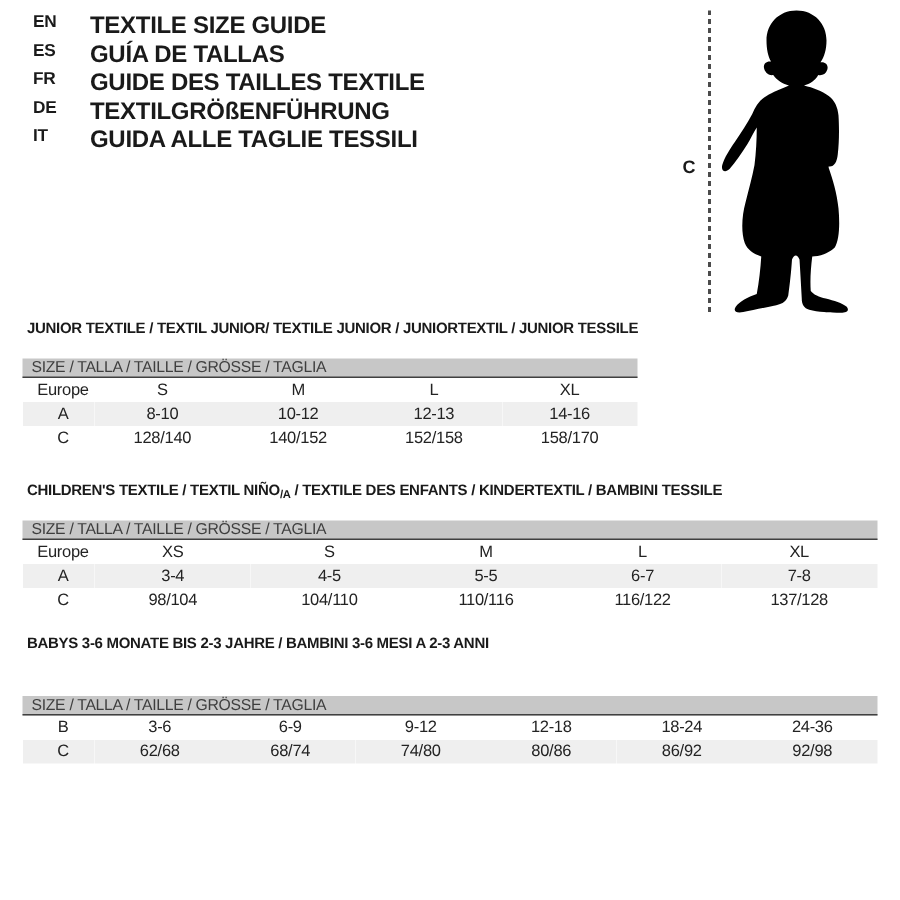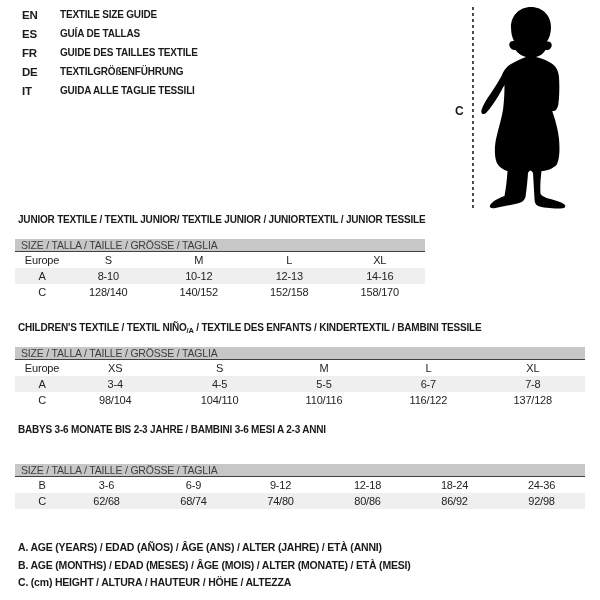--- a/index.html
+++ b/index.html
@@ -7,21 +7,21 @@
   body { font-family:"Liberation Sans","DejaVu Sans",sans-serif; color:#1a1a1a; }
   #page {
     position:relative; width:600px; height:600px; background:#ffffff;
     overflow:hidden; margin:0 auto;
   }
 
   
   .lang-list { position:absolute; left:22px; top:9px; }
   .lang-row { display:flex; height:19px; align-items:flex-start; }
   .lang-code { width:38px; font-size:11.5px; font-weight:bold; letter-spacing:-0.2px; }
-  .lang-title { font-size:10px; font-weight:bold; letter-spacing:-0.2px; white-space:nowrap; }
+  .lang-title { font-size:16px; font-weight:bold; letter-spacing:-0.2px; white-space:nowrap; }
 
   
   .figure-label {
     position:absolute; left:455px; top:104px;
     font-size:12px; font-weight:bold;
   }
   .dash-line {
     position:absolute; left:472px; top:7px; width:2px; height:202px;
     background:repeating-linear-gradient(to bottom,#4b4b4b 0 3px,transparent 3px 6px);
   }
@@ -240,19 +240,14 @@
             <td>68/74</td>
             <td>74/80</td>
             <td>80/86</td>
             <td>86/92</td>
             <td>92/98</td>
           </tr>
         </tbody>
     </table>
   </div>
 
-  <div class="notes">
-    <div class="note-line">A. AGE (YEARS) / EDAD (AÑOS) / ÂGE (ANS) / ALTER (JAHRE) / ETÀ (ANNI)</div>
-    <div class="note-line">B. AGE (MONTHS) / EDAD (MESES) / ÂGE (MOIS) / ALTER (MONATE) / ETÀ (MESI)</div>
-    <div class="note-line">C. (cm) HEIGHT / ALTURA / HAUTEUR / HÖHE / ALTEZZA</div>
-  </div>
 
 </div>
 
 </body></html>

